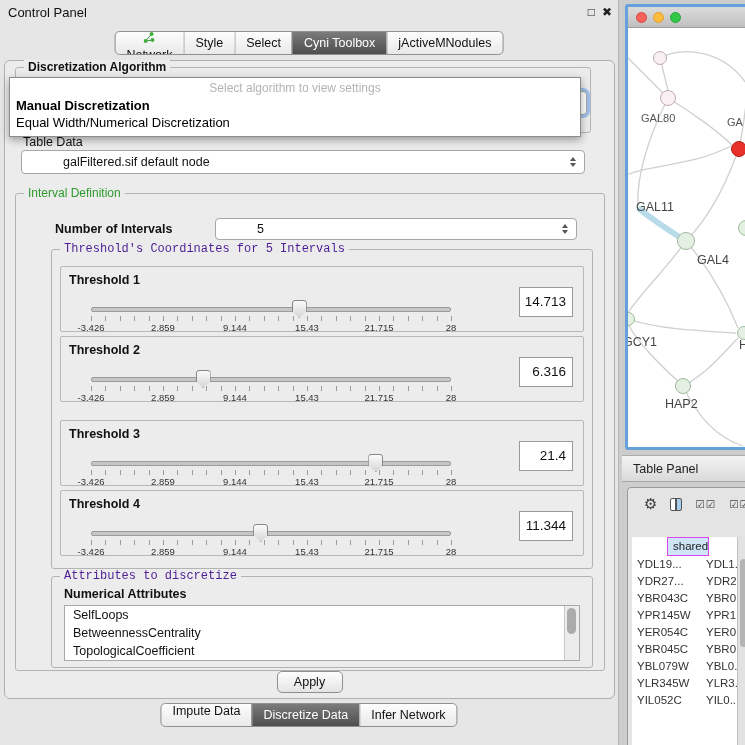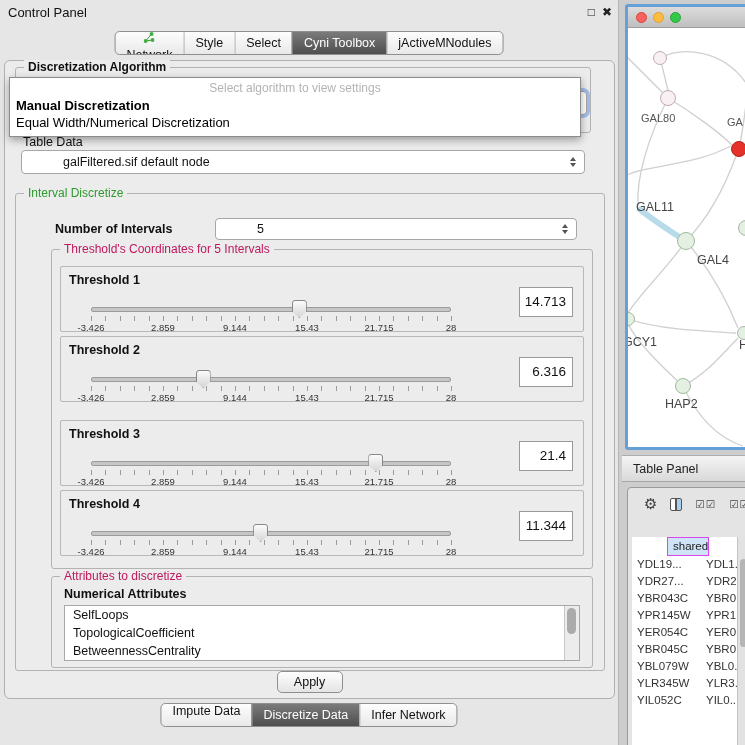--- a/index.html
+++ b/index.html
@@ -19,21 +19,21 @@
   .seg-item.selected{background:linear-gradient(#7b7b7b,#4e4e4e);color:#fff;border-left-color:#5a5a5a;}
   .top-seg{position:absolute;left:309px;top:31px;transform:translateX(-50%);}
   .bottom-seg{position:absolute;left:309px;top:703px;transform:translateX(-50%);}
 
   .cp-inner{position:absolute;left:4px;top:60px;width:609px;height:637px;background:#ececec;border:1px solid #b0b0b0;border-radius:6px;}
 
   .group{position:absolute;border:1px solid #b3b3b3;border-radius:3px;}
   .group-label{position:absolute;top:-8px;left:8px;background:#ececec;padding:0 4px;font-size:12px;white-space:nowrap;}
   .lbl-black{color:#111;font-weight:bold;}
   .lbl-green{color:#2e9a2e;}
-  .lbl-blue{color:#be185d;}
+  .lbl-blue{color:#4c1d95;font-family:Liberation Mono, monospace;}
 
   .combo{position:absolute;background:#fff;border:1px solid #a6a6a6;border-radius:4px;font-size:12.5px;color:#111;display:flex;align-items:center;box-sizing:border-box;}
   .combo .val{padding-left:9px;flex:1;white-space:nowrap;overflow:hidden;margin-left:32px;}
   .spinner{width:16px;display:flex;flex-direction:column;align-items:center;justify-content:center;gap:2px;margin-right:3px;}
   .spinner i{display:block;width:0;height:0;border-left:3.5px solid transparent;border-right:3.5px solid transparent;}
   .spinner .up{border-bottom:4px solid #555;}
   .spinner .down{border-top:4px solid #555;}
   .focus-ring{box-shadow:0 0 0 3px rgba(110,160,235,.6);}
 
   
@@ -167,21 +167,21 @@
       <div class="plain-label" style="left:18px;top:74px;">Table Data</div>
       <div class="combo" style="left:16px;top:89px;width:564px;height:24px;">
         <span class="val">galFiltered.sif default node</span>
         <span class="spinner">
             <i class="up"></i>
             <i class="down"></i>
           </span>
       </div>
 
       <div class="group" style="left:10px;top:132px;width:588px;height:476px;">
-        <span class="group-label lbl-green">Interval Discretize</span>
+        <span class="group-label lbl-green">Interval Definition</span>
       </div>
       <div class="plain-label bold" style="left:50px;top:161px;">Number of Intervals</div>
       <div class="combo" style="left:210px;top:157px;width:362px;height:22px;">
         <span class="val">5</span>
         <span class="spinner">
             <i class="up"></i>
             <i class="down"></i>
           </span>
       </div>
 
@@ -367,22 +367,22 @@
           </div>
           <div class="th-value">11.344</div>
         </div>
       </div>
 
       <div class="group" style="left:46px;top:515px;width:540px;height:90px;">
         <span class="group-label lbl-blue">Attributes to discretize</span>
         <div class="plain-label bold" style="left:12px;top:10px;">Numerical Attributes</div>
         <div class="listbox">
           <div class="list-item">SelfLoops</div>
+          <div class="list-item">BetweennessCentrality</div>
           <div class="list-item">TopologicalCoefficient</div>
-          <div class="list-item">BetweennessCentrality</div>
           <div class="list-scrollbar">
               <div class="list-scroll-thumb"></div>
             </div>
         </div>
       </div>
 
       <div class="apply-btn">Apply</div>
     </div>
 
     <nav class="seg bottom-seg">

